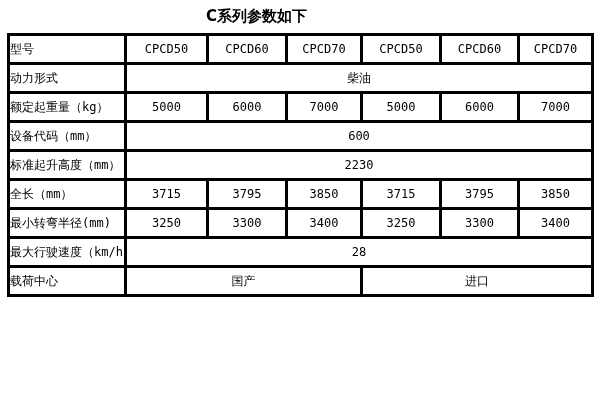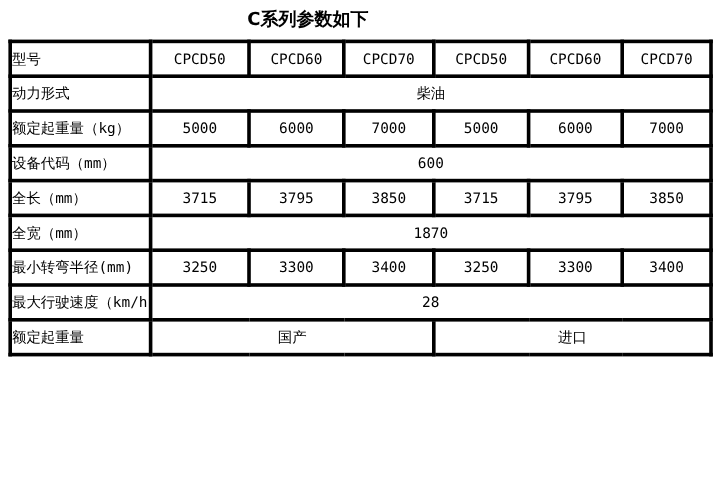--- a/index.html
+++ b/index.html
@@ -91,44 +91,44 @@
       <td class="val">7000</td>
       <td class="val">5000</td>
       <td class="val">6000</td>
       <td class="val">7000</td>
     </tr>
     <tr>
       <td class="lbl">设备代码（mm）</td>
       <td class="val" colspan="6">600</td>
     </tr>
     <tr>
+      <td class="lbl">标准起升高度（mm）</td>
+      <td class="val" colspan="6">2230</td>
+    </tr>
+    <tr>
       <td class="lbl">全长（mm）</td>
       <td class="val">3715</td>
       <td class="val">3795</td>
       <td class="val">3850</td>
       <td class="val">3715</td>
       <td class="val">3795</td>
       <td class="val">3850</td>
-    </tr>
-    <tr>
-      <td class="lbl">全宽（mm）</td>
-      <td class="val" colspan="6">1870</td>
     </tr>
     <tr>
       <td class="lbl">最小转弯半径(mm)</td>
       <td class="val">3250</td>
       <td class="val">3300</td>
       <td class="val">3400</td>
       <td class="val">3250</td>
       <td class="val">3300</td>
       <td class="val">3400</td>
     </tr>
     <tr>
       <td class="lbl">最大行驶速度（km/h）</td>
       <td class="val" colspan="6">28</td>
     </tr>
     <tr>
-      <td class="lbl">额定起重量</td>
+      <td class="lbl">载荷中心</td>
       <td class="val" colspan="3">国产</td>
       <td class="val" colspan="3">进口</td>
     </tr>
   </tbody>
 </table>
 
 </body></html>

